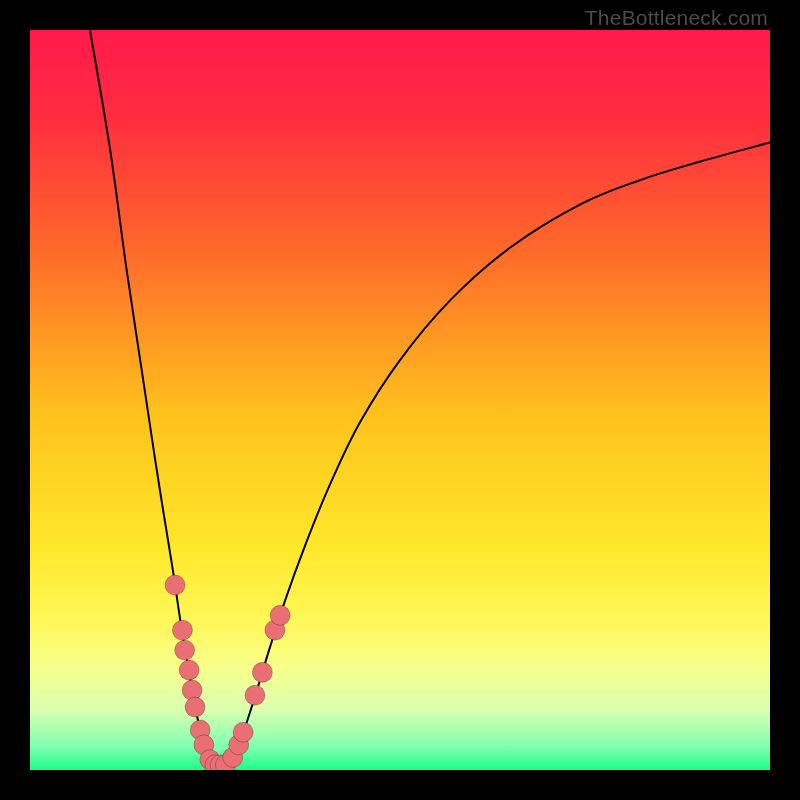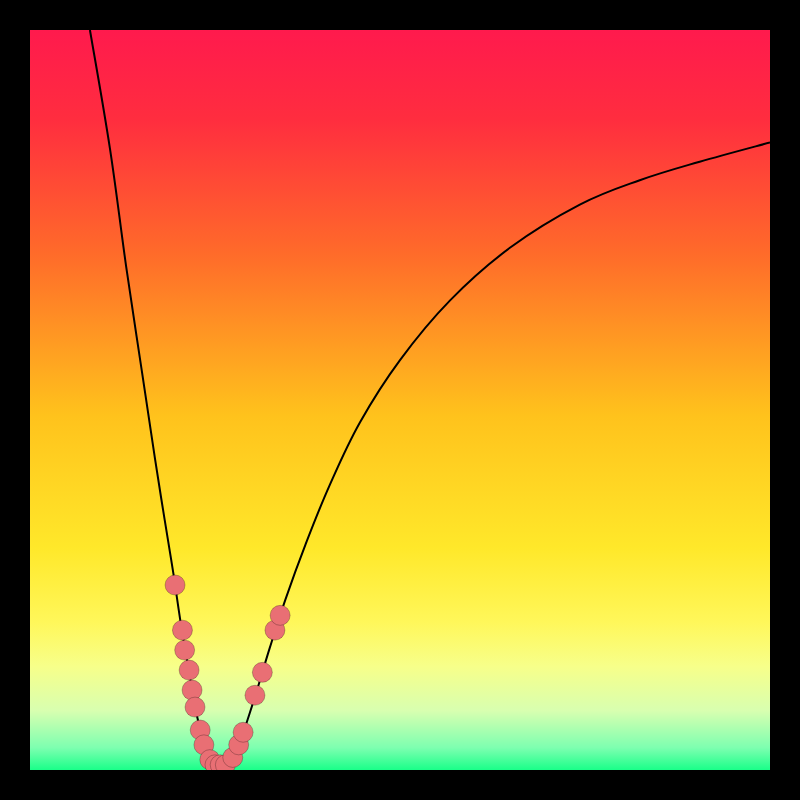--- a/index.html
+++ b/index.html
@@ -89,13 +89,14 @@
           <ellipse cx="28.2" cy="96.6" rx="1.35" ry="1.35" fill="#e96f74" stroke="#000000" stroke-width="0.25" vector-effect="non-scaling-stroke"></ellipse>
           <ellipse cx="28.8" cy="94.9" rx="1.35" ry="1.35" fill="#e96f74" stroke="#000000" stroke-width="0.25" vector-effect="non-scaling-stroke"></ellipse>
           <ellipse cx="30.4" cy="89.9" rx="1.35" ry="1.35" fill="#e96f74" stroke="#000000" stroke-width="0.25" vector-effect="non-scaling-stroke"></ellipse>
           <ellipse cx="31.4" cy="86.8" rx="1.35" ry="1.35" fill="#e96f74" stroke="#000000" stroke-width="0.25" vector-effect="non-scaling-stroke"></ellipse>
           <ellipse cx="33.1" cy="81.1" rx="1.35" ry="1.35" fill="#e96f74" stroke="#000000" stroke-width="0.25" vector-effect="non-scaling-stroke"></ellipse>
           <ellipse cx="33.8" cy="79.1" rx="1.35" ry="1.35" fill="#e96f74" stroke="#000000" stroke-width="0.25" vector-effect="non-scaling-stroke"></ellipse>
         </g>
     </svg>
   </div>
 
+  <div class="watermark">TheBottleneck.com</div>
 </div>
 
 </body></html>

